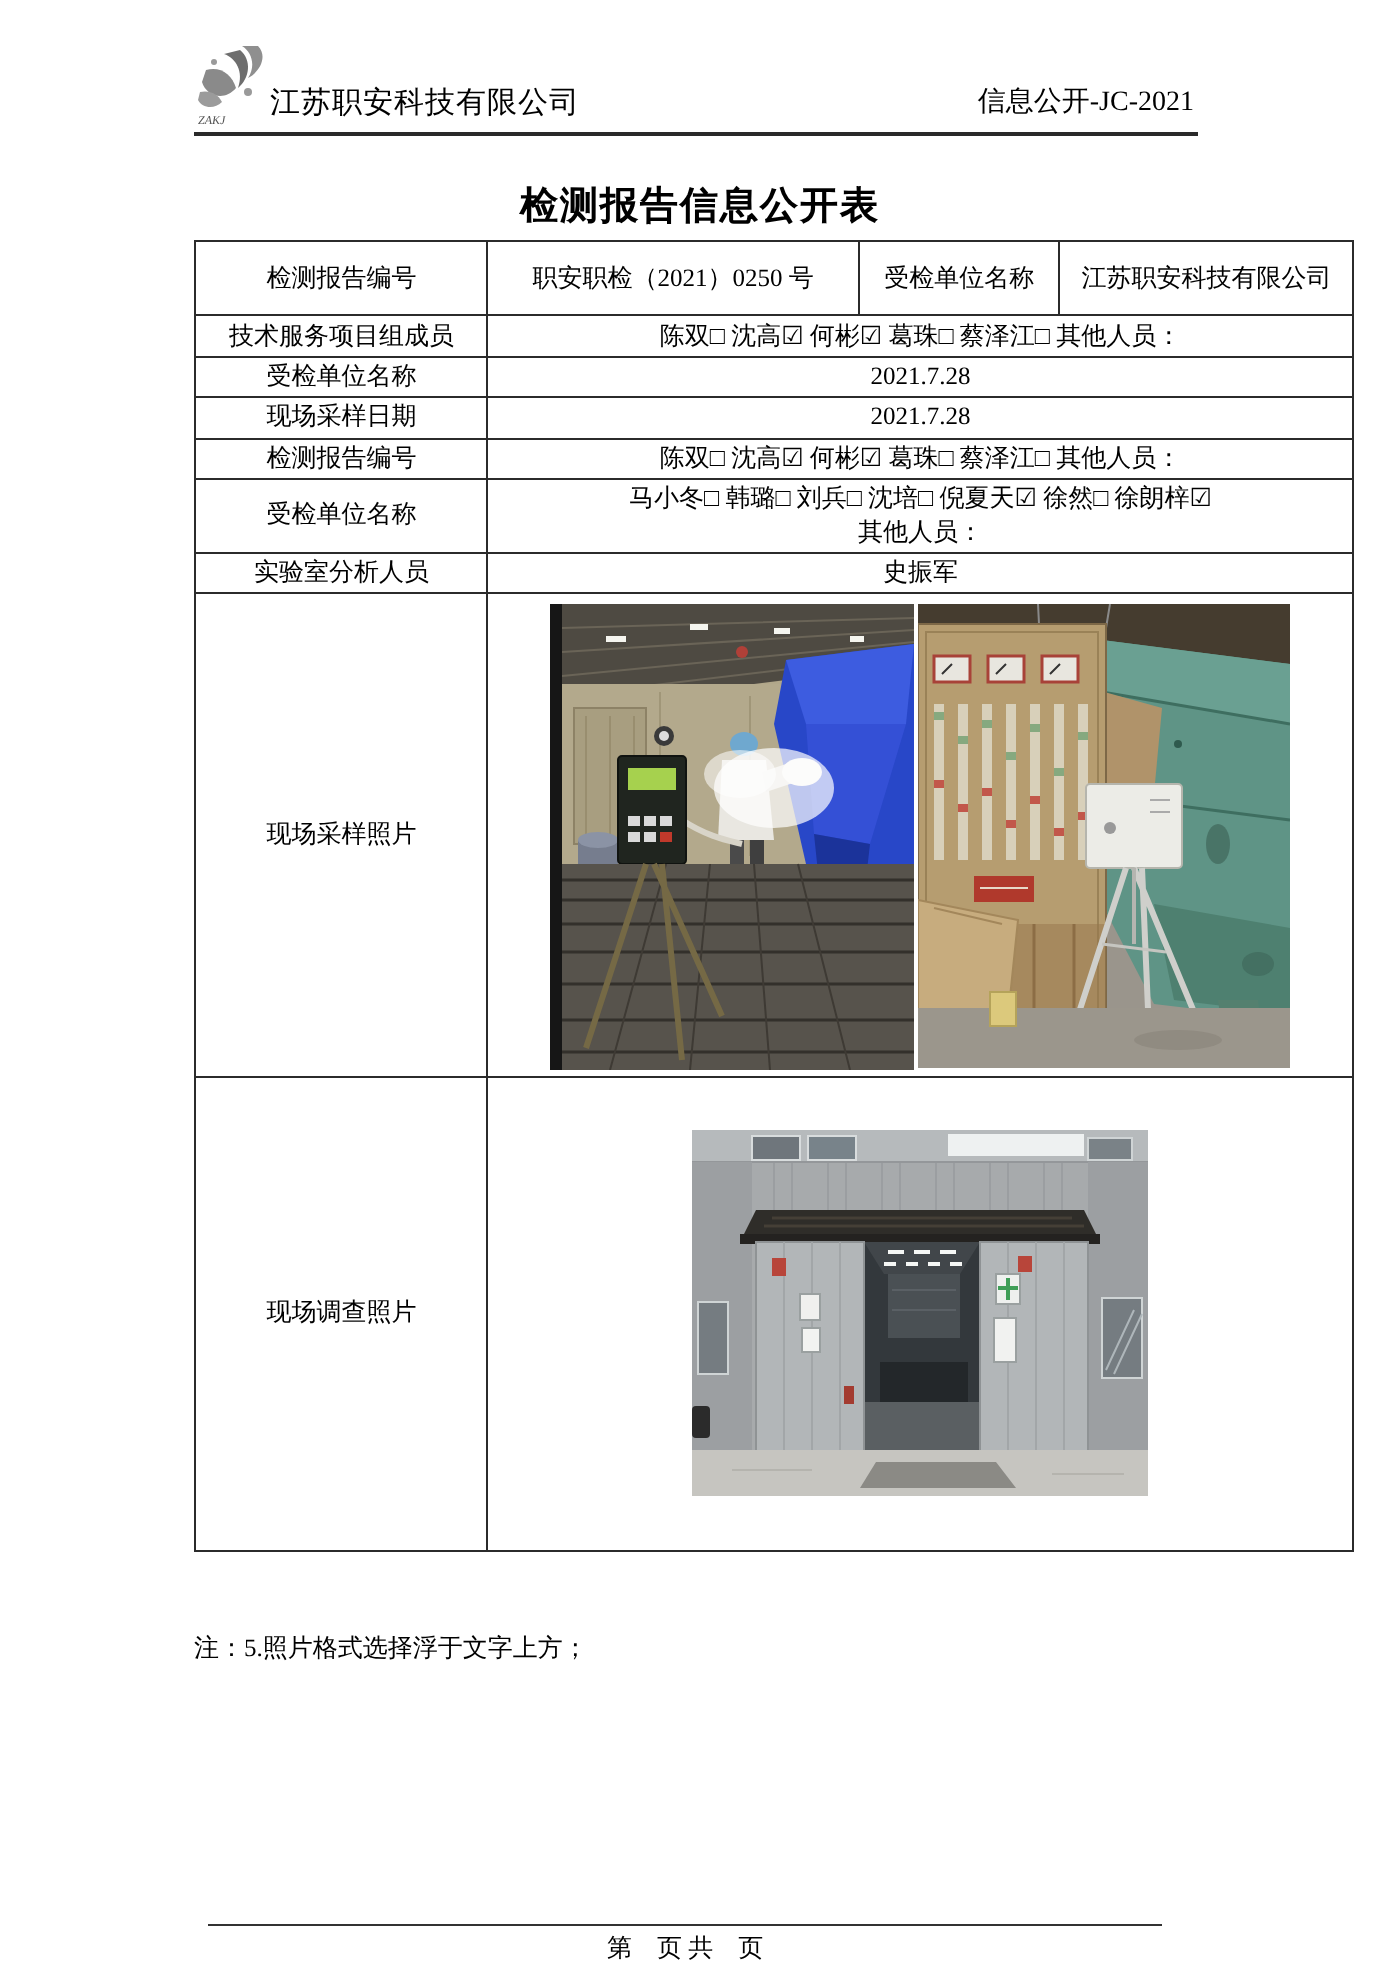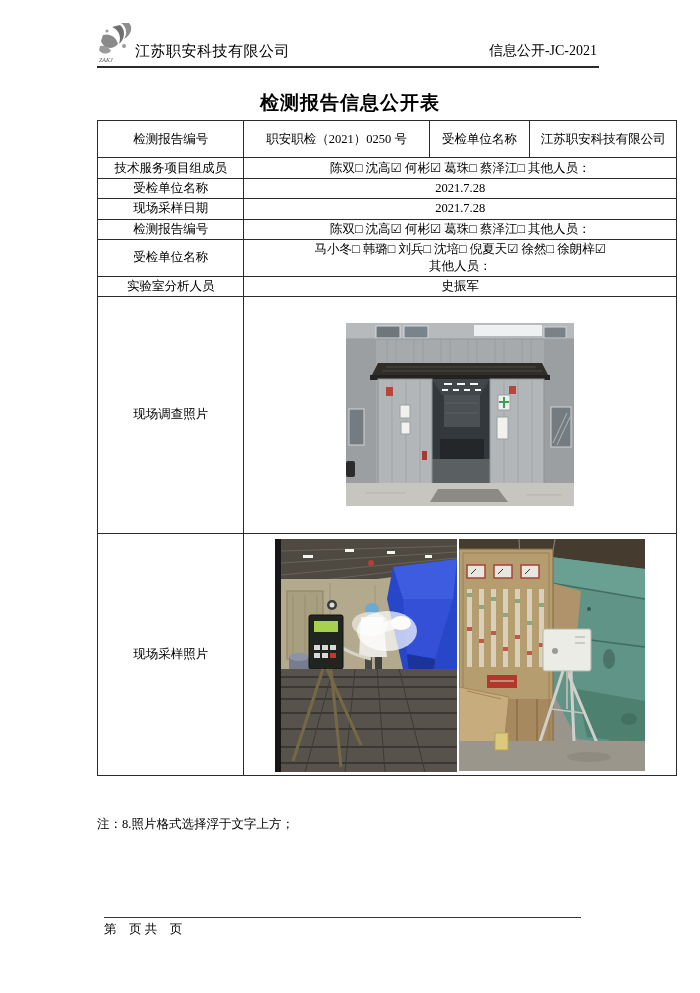--- a/index.html
+++ b/index.html
@@ -25,22 +25,22 @@
                   vertical-align:middle; line-height:1.35; }
   td.lft { text-align:left; padding-left:6px; }
   .two-line { line-height:1.4; }
   
   .photo-cell1 { vertical-align:middle; }
   .photo-wrap1 { display:flex; justify-content:center; align-items:center; }
   .photo-wrap2 { display:flex; justify-content:center; align-items:flex-start; gap:2px; padding-top:3px; }
   .photo-frame { display:block; }
   
   .note { position:absolute; left:97px; top:816px; font-size:12.5px; }
-  .footer { position:absolute; left:104px; top:917px; width:477px;
-            border-top:1.5px solid #333; text-align:left; font-size:12.5px; padding-top:3px; }
+  .footer { position:absolute; left:104px; top:962px; width:477px;
+            border-top:1.5px solid #333; text-align:center; font-size:12.5px; padding-top:3px; }
 </style>
 </head>
 <body>
 
 <div class="page">
 
   <div class="header">
     <span class="logo">
       <svg width="40" height="44" viewBox="0 0 40 44">
         <path d="M24 1c5 3 7 10 3 16 6-3 10-11 5-16z" fill="#8f8f8f"></path>
@@ -102,20 +102,159 @@
         <div>马小冬□ 韩璐□ 刘兵□ 沈培□ 倪夏天☑ 徐然□ 徐朗梓☑</div>
         <div>其他人员：</div>
       </td>
     </tr>
 
     <tr style="height:20px">
       <td>实验室分析人员</td>
       <td colspan="3">史振军</td>
     </tr>
 
+    <tr style="height:242px">
+      <td>现场采样照片</td>
+      <td colspan="3">
+        <div class="photo-wrap2">
+          <svg class="photo-frame" width="182" height="233" viewBox="0 0 182 233">
+            <rect width="182" height="233" fill="#b1a78a"></rect>
+
+            <polygon points="6,0 182,0 182,30 6,52" fill="#4e4a42"></polygon>
+            <path d="M6 12L182 7M6 24L182 13M6 36L182 19M6 46L182 25" stroke="#6a6457" stroke-width="1"></path>
+            <g fill="#f5f5ef">
+              <rect x="28" y="16" width="10" height="3"></rect>
+                  <rect x="70" y="10" width="9" height="3"></rect>
+              <rect x="112" y="12" width="8" height="3"></rect>
+                  <rect x="150" y="16" width="7" height="3"></rect>
+            </g>
+            <circle cx="96" cy="24" r="3" fill="#b04038"></circle>
+
+            <rect x="6" y="40" width="176" height="92" fill="#b3a98c"></rect>
+            <path d="M55 44v86M100 46v80M140 42v60" stroke="#a09678" stroke-width="1"></path>
+            <ellipse cx="40" cy="120" rx="14" ry="5" fill="#9c9278" opacity="0.5"></ellipse>
+
+            <rect x="12" y="52" width="36" height="68" fill="#a89e80" stroke="#8d8266"></rect>
+            <path d="M18 56v60M30 56v60M42 56v60" stroke="#998e6f" stroke-width="1"></path>
+            <circle cx="57" cy="66" r="5" fill="#3a3a3a"></circle>
+                <circle cx="57" cy="66" r="2.5" fill="#ddd"></circle>
+
+            <rect x="14" y="118" width="20" height="22" fill="#767d8e"></rect>
+                <ellipse cx="24" cy="118" rx="10" ry="4" fill="#8b93a5"></ellipse>
+
+            <polygon points="118,28 182,20 182,200 148,205 128,130 112,60" fill="#2847c8"></polygon>
+            <polygon points="118,28 182,20 178,60 128,60" fill="#3d5ce0"></polygon>
+            <polygon points="128,60 178,60 160,120 132,115" fill="#3450d6"></polygon>
+            <polygon points="132,115 160,120 152,190 140,192" fill="#1b339a"></polygon>
+
+            <ellipse cx="97" cy="70" rx="7" ry="6" fill="#6fa8cf"></ellipse>
+            <polygon points="86,78 108,78 112,118 84,118" fill="#e9e7e1"></polygon>
+            <polygon points="106,84 124,78 126,88 108,94" fill="#e3e1da"></polygon>
+            <ellipse cx="126" cy="84" rx="10" ry="7" fill="#f4f4f0"></ellipse>
+            <rect x="90" y="118" width="7" height="26" fill="#4a4a4a"></rect>
+            <rect x="100" y="118" width="7" height="26" fill="#3f3f3f"></rect>
+
+            <ellipse cx="112" cy="92" rx="30" ry="20" fill="#ffffff" opacity="0.7"></ellipse>
+            <ellipse cx="95" cy="85" rx="18" ry="12" fill="#ffffff" opacity="0.55"></ellipse>
+
+            <path d="M66 108c12 8 22 10 30 12" stroke="#d8d4c8" stroke-width="3" fill="none"></path>
+
+            <rect x="34" y="76" width="34" height="54" rx="2" fill="#20251f" stroke="#101310"></rect>
+            <rect x="39" y="82" width="24" height="11" fill="#a6d14e"></rect>
+            <g fill="#d9d9d9">
+              <rect x="39" y="106" width="6" height="5"></rect>
+                  <rect x="47" y="106" width="6" height="5"></rect>
+                  <rect x="55" y="106" width="6" height="5"></rect>
+              <rect x="39" y="114" width="6" height="5"></rect>
+                  <rect x="47" y="114" width="6" height="5"></rect>
+            </g>
+            <rect x="55" y="114" width="6" height="5" fill="#c0392b"></rect>
+
+            <rect x="6" y="130" width="176" height="103" fill="#57534c"></rect>
+            <path d="M6 138h176M6 148h176M6 160h176M6 174h176M6 190h176M6 208h176M6 224h176" stroke="#33302b" stroke-width="1.5"></path>
+            <path d="M30 233L58 130M70 233L80 130M110 233L102 130M150 233L124 130" stroke="#3e3a34" stroke-width="1"></path>
+
+            <path d="M48 130L18 222M56 130L66 228M52 130L86 206" stroke="#756945" stroke-width="3" fill="none"></path>
+            <rect x="0" y="0" width="6" height="233" fill="#161616"></rect>
+          </svg>
+
+          <svg class="photo-frame" width="186" height="232" viewBox="0 0 186 232">
+            <rect width="186" height="232" fill="#9a958c"></rect>
+            <rect x="0" y="0" width="186" height="52" fill="#453c2f"></rect>
+            <path d="M60 0l6 120M96 0l-10 60" stroke="#8a8a8a" stroke-width="1"></path>
+
+            <polygon points="92,18 186,30 186,208 118,200 92,150" fill="#5f9486"></polygon>
+            <polygon points="92,18 186,30 186,60 92,44" fill="#6aa092"></polygon>
+            <path d="M92 44L186 60M92 96L186 108" stroke="#3e6e60" stroke-width="1.5"></path>
+            <polygon points="118,150 186,162 186,205 128,198" fill="#4e8070"></polygon>
+            <polygon points="150,198 170,198 174,228 154,228" fill="#54806f"></polygon>
+            <ellipse cx="150" cy="120" rx="6" ry="10" fill="#3a5f54" opacity="0.6"></ellipse>
+            <ellipse cx="170" cy="180" rx="8" ry="6" fill="#3a5f54" opacity="0.5"></ellipse>
+            <circle cx="130" cy="70" r="2" fill="#2f5a4e"></circle>
+
+            <polygon points="86,42 122,52 118,95 88,90" fill="#b0936a"></polygon>
+
+            <rect x="0" y="10" width="94" height="198" fill="#b69d70" stroke="#7d6847"></rect>
+            <rect x="4" y="14" width="86" height="190" fill="none" stroke="#9a8257"></rect>
+            <g fill="#e8e6df" stroke="#a84238" stroke-width="1.5">
+              <rect x="8" y="26" width="18" height="13"></rect>
+                  <rect x="35" y="26" width="18" height="13"></rect>
+                  <rect x="62" y="26" width="18" height="13"></rect>
+            </g>
+            <path d="M12 35l5-5M39 35l5-5M66 35l5-5" stroke="#333" stroke-width="1"></path>
+            <g fill="#d8d0ba">
+              <rect x="8" y="50" width="5" height="78"></rect>
+                  <rect x="20" y="50" width="5" height="78"></rect>
+                  <rect x="32" y="50" width="5" height="78"></rect>
+              <rect x="44" y="50" width="5" height="78"></rect>
+                  <rect x="56" y="50" width="5" height="78"></rect>
+                  <rect x="68" y="50" width="5" height="78"></rect>
+                  <rect x="80" y="50" width="5" height="78"></rect>
+            </g>
+            <g fill="#86a97f">
+              <rect x="8" y="54" width="5" height="4"></rect>
+                  <rect x="20" y="66" width="5" height="4"></rect>
+                  <rect x="32" y="58" width="5" height="4"></rect>
+              <rect x="44" y="74" width="5" height="4"></rect>
+                  <rect x="56" y="60" width="5" height="4"></rect>
+                  <rect x="68" y="82" width="5" height="4"></rect>
+                  <rect x="80" y="64" width="5" height="4"></rect>
+            </g>
+            <g fill="#c2574a">
+              <rect x="8" y="88" width="5" height="4"></rect>
+                  <rect x="20" y="100" width="5" height="4"></rect>
+                  <rect x="32" y="92" width="5" height="4"></rect>
+              <rect x="44" y="108" width="5" height="4"></rect>
+                  <rect x="56" y="96" width="5" height="4"></rect>
+                  <rect x="68" y="112" width="5" height="4"></rect>
+                  <rect x="80" y="104" width="5" height="4"></rect>
+            </g>
+            <rect x="28" y="136" width="30" height="13" fill="#b0392c"></rect>
+            <path d="M31 142h24" stroke="#e8d8c8" stroke-width="1"></path>
+            <polygon points="0,160 94,160 94,208 0,208" fill="#96764b" opacity="0.5"></polygon>
+            <path d="M12 160v46M30 160v46M58 160v46M78 160v46" stroke="#7c5c36" stroke-width="1.5" opacity="0.6"></path>
+
+            <rect x="84" y="90" width="48" height="42" rx="2" fill="#ecece7" stroke="#b5b5ad"></rect>
+            <circle cx="96" cy="112" r="3" fill="#999"></circle>
+            <path d="M116 98h10M116 104h10" stroke="#aaa" stroke-width="1"></path>
+            <path d="M104 132L76 218M112 132L116 226M108 132L138 204" stroke="#cfcfcb" stroke-width="3" fill="none"></path>
+            <path d="M108 132v38" stroke="#b5b5b0" stroke-width="2"></path>
+            <path d="M92 170l32 4" stroke="#c5c5c0" stroke-width="1.5"></path>
+
+            <polygon points="0,148 50,158 44,216 0,208" fill="#c7ac7e" stroke="#a3875b"></polygon>
+            <path d="M8 152l34 8" stroke="#a3875b" stroke-width="1"></path>
+
+            <rect x="0" y="202" width="186" height="30" fill="#9b968c"></rect>
+            <ellipse cx="130" cy="218" rx="22" ry="5" fill="#8b867c" opacity="0.7"></ellipse>
+            <rect x="36" y="194" width="13" height="17" fill="#dcc97c" stroke="#b5a35a"></rect>
+          </svg>
+        </div>
+      </td>
+    </tr>
+
     <tr style="height:237px">
       <td>现场调查照片</td>
       <td colspan="3" class="photo-cell1">
         <div class="photo-wrap1">
           <svg class="photo-frame" width="228" height="183" viewBox="0 0 228 183">
             <rect width="228" height="183" fill="#a7aaac"></rect>
             <rect y="0" width="228" height="16" fill="#b6babc"></rect>
             <rect x="128" y="2" width="68" height="11" fill="#eef1f1"></rect>
             <rect x="30" y="3" width="24" height="12" fill="#6f767c" stroke="#d8dcdd" stroke-width="1"></rect>
             <rect x="58" y="3" width="24" height="12" fill="#78838a" stroke="#d8dcdd" stroke-width="1"></rect>
@@ -164,161 +303,22 @@
             <rect x="76" y="128" width="5" height="9" fill="#a33b30"></rect>
 
             <rect x="0" y="138" width="9" height="16" rx="2" fill="#2b2b2b"></rect>
             <rect x="0" y="160" width="228" height="23" fill="#c6c5c0"></rect>
             <polygon points="92,166 152,166 162,179 84,179" fill="#8b8a85"></polygon>
             <path d="M20 170h40M180 172h36" stroke="#b5b4ae" stroke-width="1"></path>
           </svg>
         </div>
       </td>
     </tr>
-
-    <tr style="height:242px">
-      <td>现场采样照片</td>
-      <td colspan="3">
-        <div class="photo-wrap2">
-          <svg class="photo-frame" width="182" height="233" viewBox="0 0 182 233">
-            <rect width="182" height="233" fill="#b1a78a"></rect>
-
-            <polygon points="6,0 182,0 182,30 6,52" fill="#4e4a42"></polygon>
-            <path d="M6 12L182 7M6 24L182 13M6 36L182 19M6 46L182 25" stroke="#6a6457" stroke-width="1"></path>
-            <g fill="#f5f5ef">
-              <rect x="28" y="16" width="10" height="3"></rect>
-                  <rect x="70" y="10" width="9" height="3"></rect>
-              <rect x="112" y="12" width="8" height="3"></rect>
-                  <rect x="150" y="16" width="7" height="3"></rect>
-            </g>
-            <circle cx="96" cy="24" r="3" fill="#b04038"></circle>
-
-            <rect x="6" y="40" width="176" height="92" fill="#b3a98c"></rect>
-            <path d="M55 44v86M100 46v80M140 42v60" stroke="#a09678" stroke-width="1"></path>
-            <ellipse cx="40" cy="120" rx="14" ry="5" fill="#9c9278" opacity="0.5"></ellipse>
-
-            <rect x="12" y="52" width="36" height="68" fill="#a89e80" stroke="#8d8266"></rect>
-            <path d="M18 56v60M30 56v60M42 56v60" stroke="#998e6f" stroke-width="1"></path>
-            <circle cx="57" cy="66" r="5" fill="#3a3a3a"></circle>
-                <circle cx="57" cy="66" r="2.5" fill="#ddd"></circle>
-
-            <rect x="14" y="118" width="20" height="22" fill="#767d8e"></rect>
-                <ellipse cx="24" cy="118" rx="10" ry="4" fill="#8b93a5"></ellipse>
-
-            <polygon points="118,28 182,20 182,200 148,205 128,130 112,60" fill="#2847c8"></polygon>
-            <polygon points="118,28 182,20 178,60 128,60" fill="#3d5ce0"></polygon>
-            <polygon points="128,60 178,60 160,120 132,115" fill="#3450d6"></polygon>
-            <polygon points="132,115 160,120 152,190 140,192" fill="#1b339a"></polygon>
-
-            <ellipse cx="97" cy="70" rx="7" ry="6" fill="#6fa8cf"></ellipse>
-            <polygon points="86,78 108,78 112,118 84,118" fill="#e9e7e1"></polygon>
-            <polygon points="106,84 124,78 126,88 108,94" fill="#e3e1da"></polygon>
-            <ellipse cx="126" cy="84" rx="10" ry="7" fill="#f4f4f0"></ellipse>
-            <rect x="90" y="118" width="7" height="26" fill="#4a4a4a"></rect>
-            <rect x="100" y="118" width="7" height="26" fill="#3f3f3f"></rect>
-
-            <ellipse cx="112" cy="92" rx="30" ry="20" fill="#ffffff" opacity="0.7"></ellipse>
-            <ellipse cx="95" cy="85" rx="18" ry="12" fill="#ffffff" opacity="0.55"></ellipse>
-
-            <path d="M66 108c12 8 22 10 30 12" stroke="#d8d4c8" stroke-width="3" fill="none"></path>
-
-            <rect x="34" y="76" width="34" height="54" rx="2" fill="#20251f" stroke="#101310"></rect>
-            <rect x="39" y="82" width="24" height="11" fill="#a6d14e"></rect>
-            <g fill="#d9d9d9">
-              <rect x="39" y="106" width="6" height="5"></rect>
-                  <rect x="47" y="106" width="6" height="5"></rect>
-                  <rect x="55" y="106" width="6" height="5"></rect>
-              <rect x="39" y="114" width="6" height="5"></rect>
-                  <rect x="47" y="114" width="6" height="5"></rect>
-            </g>
-            <rect x="55" y="114" width="6" height="5" fill="#c0392b"></rect>
-
-            <rect x="6" y="130" width="176" height="103" fill="#57534c"></rect>
-            <path d="M6 138h176M6 148h176M6 160h176M6 174h176M6 190h176M6 208h176M6 224h176" stroke="#33302b" stroke-width="1.5"></path>
-            <path d="M30 233L58 130M70 233L80 130M110 233L102 130M150 233L124 130" stroke="#3e3a34" stroke-width="1"></path>
-
-            <path d="M48 130L18 222M56 130L66 228M52 130L86 206" stroke="#756945" stroke-width="3" fill="none"></path>
-            <rect x="0" y="0" width="6" height="233" fill="#161616"></rect>
-          </svg>
-
-          <svg class="photo-frame" width="186" height="232" viewBox="0 0 186 232">
-            <rect width="186" height="232" fill="#9a958c"></rect>
-            <rect x="0" y="0" width="186" height="52" fill="#453c2f"></rect>
-            <path d="M60 0l6 120M96 0l-10 60" stroke="#8a8a8a" stroke-width="1"></path>
-
-            <polygon points="92,18 186,30 186,208 118,200 92,150" fill="#5f9486"></polygon>
-            <polygon points="92,18 186,30 186,60 92,44" fill="#6aa092"></polygon>
-            <path d="M92 44L186 60M92 96L186 108" stroke="#3e6e60" stroke-width="1.5"></path>
-            <polygon points="118,150 186,162 186,205 128,198" fill="#4e8070"></polygon>
-            <polygon points="150,198 170,198 174,228 154,228" fill="#54806f"></polygon>
-            <ellipse cx="150" cy="120" rx="6" ry="10" fill="#3a5f54" opacity="0.6"></ellipse>
-            <ellipse cx="170" cy="180" rx="8" ry="6" fill="#3a5f54" opacity="0.5"></ellipse>
-            <circle cx="130" cy="70" r="2" fill="#2f5a4e"></circle>
-
-            <polygon points="86,42 122,52 118,95 88,90" fill="#b0936a"></polygon>
-
-            <rect x="0" y="10" width="94" height="198" fill="#b69d70" stroke="#7d6847"></rect>
-            <rect x="4" y="14" width="86" height="190" fill="none" stroke="#9a8257"></rect>
-            <g fill="#e8e6df" stroke="#a84238" stroke-width="1.5">
-              <rect x="8" y="26" width="18" height="13"></rect>
-                  <rect x="35" y="26" width="18" height="13"></rect>
-                  <rect x="62" y="26" width="18" height="13"></rect>
-            </g>
-            <path d="M12 35l5-5M39 35l5-5M66 35l5-5" stroke="#333" stroke-width="1"></path>
-            <g fill="#d8d0ba">
-              <rect x="8" y="50" width="5" height="78"></rect>
-                  <rect x="20" y="50" width="5" height="78"></rect>
-                  <rect x="32" y="50" width="5" height="78"></rect>
-              <rect x="44" y="50" width="5" height="78"></rect>
-                  <rect x="56" y="50" width="5" height="78"></rect>
-                  <rect x="68" y="50" width="5" height="78"></rect>
-                  <rect x="80" y="50" width="5" height="78"></rect>
-            </g>
-            <g fill="#86a97f">
-              <rect x="8" y="54" width="5" height="4"></rect>
-                  <rect x="20" y="66" width="5" height="4"></rect>
-                  <rect x="32" y="58" width="5" height="4"></rect>
-              <rect x="44" y="74" width="5" height="4"></rect>
-                  <rect x="56" y="60" width="5" height="4"></rect>
-                  <rect x="68" y="82" width="5" height="4"></rect>
-                  <rect x="80" y="64" width="5" height="4"></rect>
-            </g>
-            <g fill="#c2574a">
-              <rect x="8" y="88" width="5" height="4"></rect>
-                  <rect x="20" y="100" width="5" height="4"></rect>
-                  <rect x="32" y="92" width="5" height="4"></rect>
-              <rect x="44" y="108" width="5" height="4"></rect>
-                  <rect x="56" y="96" width="5" height="4"></rect>
-                  <rect x="68" y="112" width="5" height="4"></rect>
-                  <rect x="80" y="104" width="5" height="4"></rect>
-            </g>
-            <rect x="28" y="136" width="30" height="13" fill="#b0392c"></rect>
-            <path d="M31 142h24" stroke="#e8d8c8" stroke-width="1"></path>
-            <polygon points="0,160 94,160 94,208 0,208" fill="#96764b" opacity="0.5"></polygon>
-            <path d="M12 160v46M30 160v46M58 160v46M78 160v46" stroke="#7c5c36" stroke-width="1.5" opacity="0.6"></path>
-
-            <rect x="84" y="90" width="48" height="42" rx="2" fill="#ecece7" stroke="#b5b5ad"></rect>
-            <circle cx="96" cy="112" r="3" fill="#999"></circle>
-            <path d="M116 98h10M116 104h10" stroke="#aaa" stroke-width="1"></path>
-            <path d="M104 132L76 218M112 132L116 226M108 132L138 204" stroke="#cfcfcb" stroke-width="3" fill="none"></path>
-            <path d="M108 132v38" stroke="#b5b5b0" stroke-width="2"></path>
-            <path d="M92 170l32 4" stroke="#c5c5c0" stroke-width="1.5"></path>
-
-            <polygon points="0,148 50,158 44,216 0,208" fill="#c7ac7e" stroke="#a3875b"></polygon>
-            <path d="M8 152l34 8" stroke="#a3875b" stroke-width="1"></path>
-
-            <rect x="0" y="202" width="186" height="30" fill="#9b968c"></rect>
-            <ellipse cx="130" cy="218" rx="22" ry="5" fill="#8b867c" opacity="0.7"></ellipse>
-            <rect x="36" y="194" width="13" height="17" fill="#dcc97c" stroke="#b5a35a"></rect>
-          </svg>
-        </div>
-      </td>
-    </tr>
   </tbody>
     </table>
 
-  <div class="note">注：8.照片格式选择浮于文字上方；</div>
+  <div class="note">注：5.照片格式选择浮于文字上方；</div>
 
   <div class="footer">
     <span>第　页 共　页</span>
   </div>
 
 </div>
 
 </body></html>

